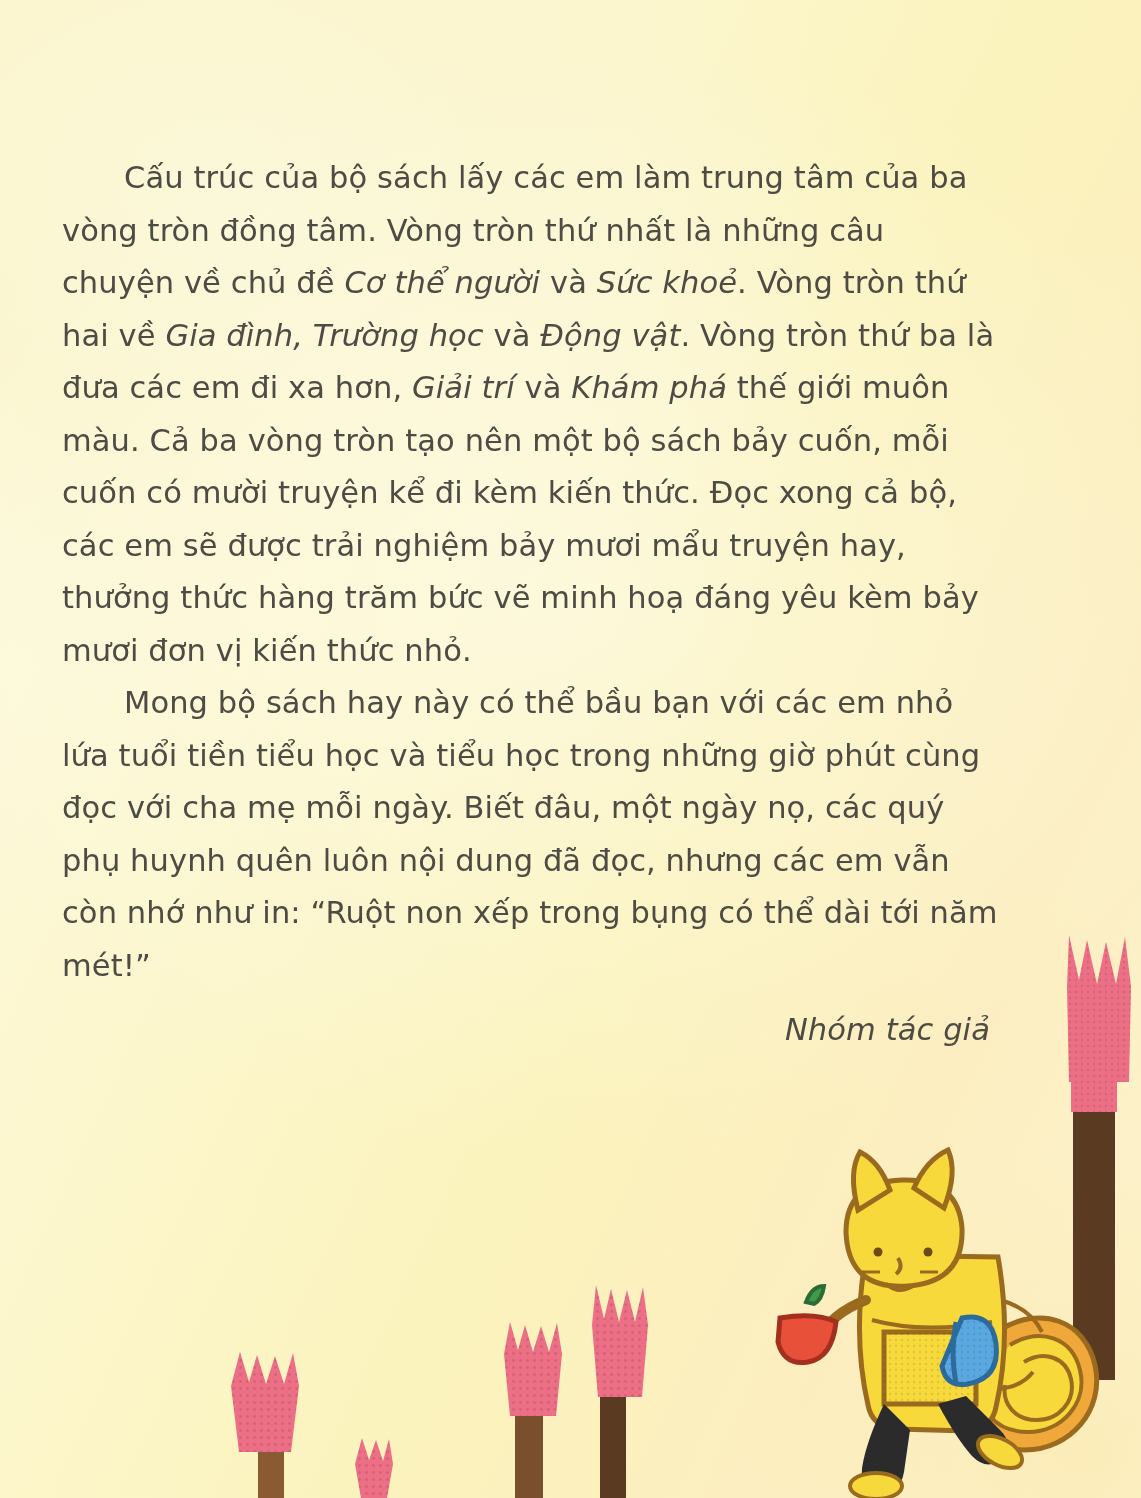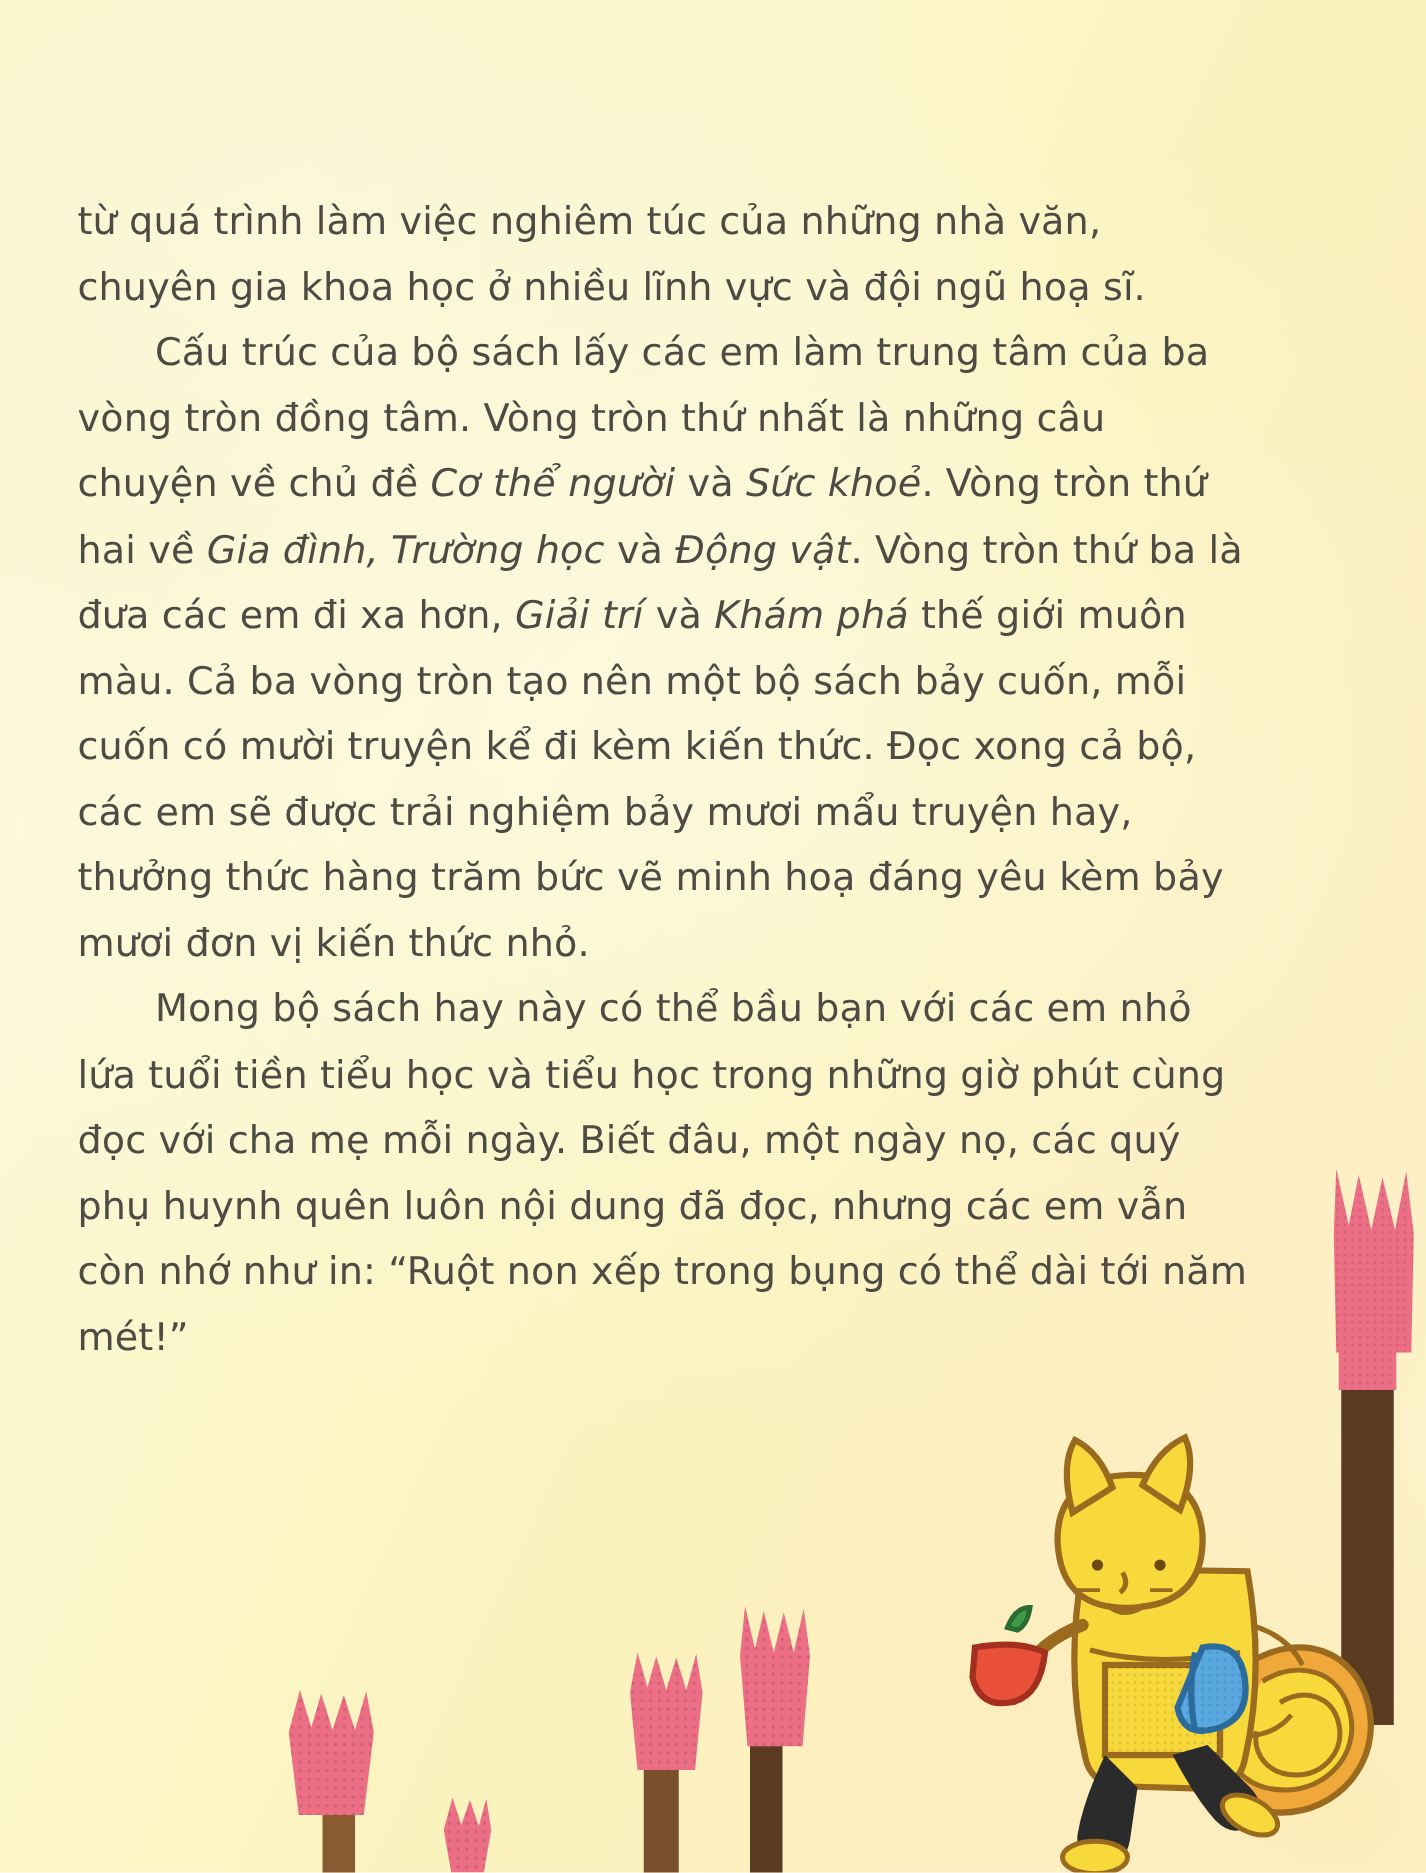--- a/index.html
+++ b/index.html
@@ -154,21 +154,21 @@
 
       <path d="M884 1404 q-18 38 -22 64 q-2 22 18 24 q20 2 24 -20 l6 -42 z" fill="#2b2b2b"></path>
       <path d="M938 1404 q18 34 34 52 q16 16 30 2 q12 -14 -2 -28 l-34 -34 z" fill="#2b2b2b"></path>
       <ellipse cx="876" cy="1486" rx="26" ry="13" fill="#f8d93c" stroke="#9a6a1e" stroke-width="4"></ellipse>
       <ellipse cx="1000" cy="1452" rx="24" ry="13" fill="#f8d93c" stroke="#9a6a1e" stroke-width="4" transform="rotate(28 1000 1452)"></ellipse>
     </g>
   </svg>
 
   <div class="text-block">
 
-    <p class="para"><span>từ quá trình làm việc nghiêm túc của những nhà văn, chuyên gia khoa học ở nhiều lĩnh vực và đội ngũ hoạ sĩ.</span></p>
 
     <p class="para indent"><span>Cấu trúc của bộ sách lấy các em làm trung tâm của ba vòng tròn đồng tâm. Vòng tròn thứ nhất là những câu chuyện về chủ đề </span><span class="it">Cơ thể người</span><span> và </span><span class="it">Sức khoẻ</span><span>. Vòng tròn thứ hai về </span><span class="it">Gia đình, Trường học</span><span> và </span><span class="it">Động vật</span><span>. Vòng tròn thứ ba là đưa các em đi xa hơn, </span><span class="it">Giải trí</span><span> và </span><span class="it">Khám phá</span><span> thế giới muôn màu. Cả ba vòng tròn tạo nên một bộ sách bảy cuốn, mỗi cuốn có mười truyện kể đi kèm kiến thức. Đọc xong cả bộ, các em sẽ được trải nghiệm bảy mươi mẩu truyện hay, thưởng thức hàng trăm bức vẽ minh hoạ đáng yêu kèm bảy mươi đơn vị kiến thức nhỏ.</span></p>
 
     <p class="para indent"><span>Mong bộ sách hay này có thể bầu bạn với các em nhỏ lứa tuổi tiền tiểu học và tiểu học trong những giờ phút cùng đọc với cha mẹ mỗi ngày. Biết đâu, một ngày nọ, các quý phụ huynh quên luôn nội dung đã đọc, nhưng các em vẫn còn nhớ như in: “Ruột non xếp trong bụng có thể dài tới năm mét!”</span></p>
 
+    <p class="signature">Nhóm tác giả</p>
   </div>
 
 </div>
 
 </body></html>

